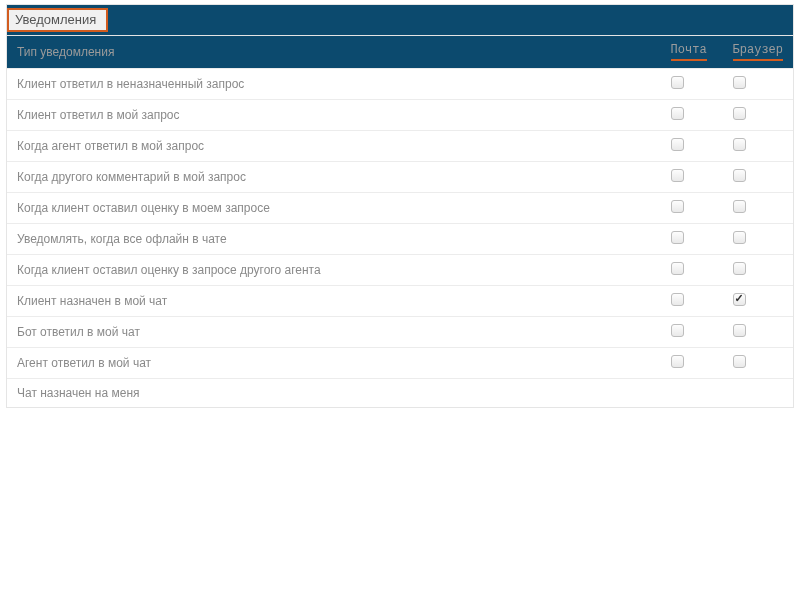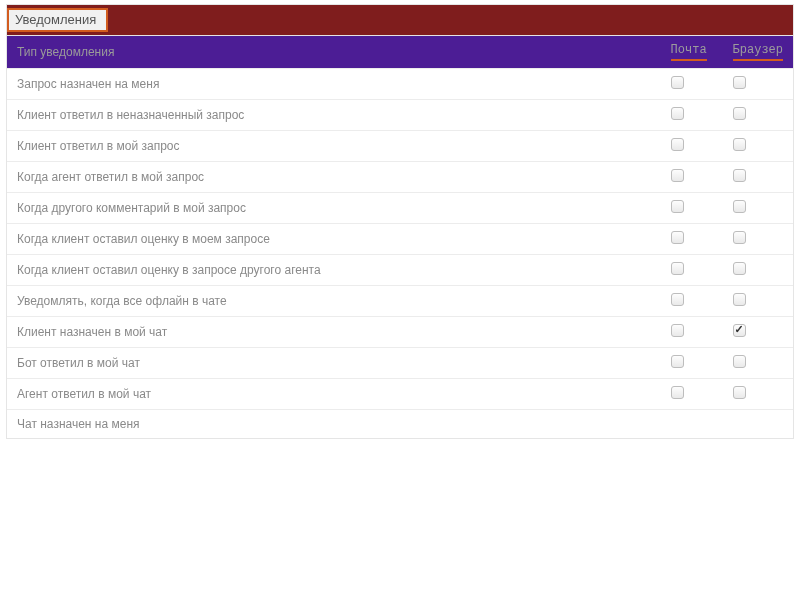--- a/index.html
+++ b/index.html
@@ -8,21 +8,21 @@
     font-size: 12px;
     background: #ffffff;
     color: #555;
     width: 800px;
   }
   .panel {
     border: 1px solid #e5e5e5;
     margin: 4px 6px 0 6px;
   }
   .panel-header {
-    background: #7f1d1d;
+    background: #0c4a6e;
     padding: 8px 10px;
     border-bottom: 1px solid #e5e5e5;
   }
   .panel-title-box {
     display: inline-block;
     border: 2px solid #d25c1f;
     padding: 2px 10px 3px 6px;
     color: #555;
     font-size: 13px;
     background: #f1f1f1;
@@ -35,21 +35,21 @@
   table.notify th, table.notify td {
     border-bottom: 1px solid #ececec;
     text-align: left;
     font-weight: normal;
     padding: 7px 10px;
     color: #8a8a8a;
     font-size: 12px;
   }
   table.notify th {
     color: #9a9a9a;
-    background: #4c1d95;
+    background: #0c4a6e;
   }
   table.notify th.col-check {
     width: 62px;
     color: #9c9c9c;
     font-family: Liberation Mono, monospace;
   }
   table.notify th.col-check .col-label {
     display: inline-block;
     border-bottom: 2px solid #d25c1f;
     padding-bottom: 2px;
@@ -90,25 +90,20 @@
   <table class="notify">
     <thead>
       <tr>
         <th>Тип уведомления</th>
         <th class="col-check"><span class="col-label">Почта</span></th>
         <th class="col-check"><span class="col-label">Браузер</span></th>
       </tr>
     </thead>
     <tbody id="notify-body">
         <tr>
-          <td>Запрос назначен на меня</td>
-          <td class="col-check"><span class="cb"></span></td>
-          <td class="col-check"><span class="cb"></span></td>
-        </tr>
-        <tr>
           <td>Клиент ответил в неназначенный запрос</td>
           <td class="col-check"><span class="cb"></span></td>
           <td class="col-check"><span class="cb"></span></td>
         </tr>
         <tr>
           <td>Клиент ответил в мой запрос</td>
           <td class="col-check"><span class="cb"></span></td>
           <td class="col-check"><span class="cb"></span></td>
         </tr>
         <tr>
@@ -120,26 +115,26 @@
           <td>Когда другого комментарий в мой запрос</td>
           <td class="col-check"><span class="cb"></span></td>
           <td class="col-check"><span class="cb"></span></td>
         </tr>
         <tr>
           <td>Когда клиент оставил оценку в моем запросе</td>
           <td class="col-check"><span class="cb"></span></td>
           <td class="col-check"><span class="cb"></span></td>
         </tr>
         <tr>
-          <td>Когда клиент оставил оценку в запросе другого агента</td>
+          <td>Уведомлять, когда все офлайн в чате</td>
           <td class="col-check"><span class="cb"></span></td>
           <td class="col-check"><span class="cb"></span></td>
         </tr>
         <tr>
-          <td>Уведомлять, когда все офлайн в чате</td>
+          <td>Когда клиент оставил оценку в запросе другого агента</td>
           <td class="col-check"><span class="cb"></span></td>
           <td class="col-check"><span class="cb"></span></td>
         </tr>
         <tr>
           <td>Клиент назначен в мой чат</td>
           <td class="col-check"><span class="cb"></span></td>
           <td class="col-check"><span class="cb checked"></span></td>
         </tr>
         <tr>
           <td>Бот ответил в мой чат</td>

